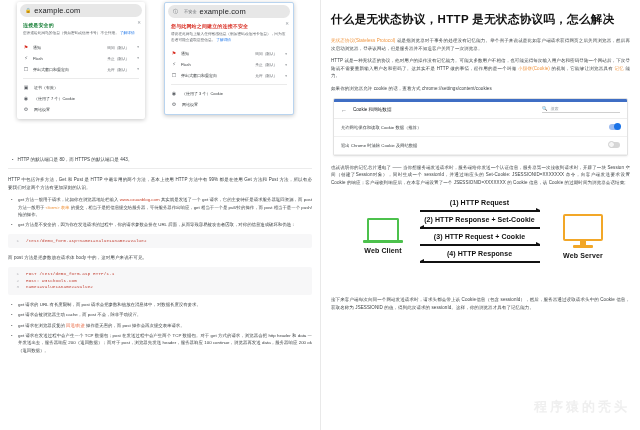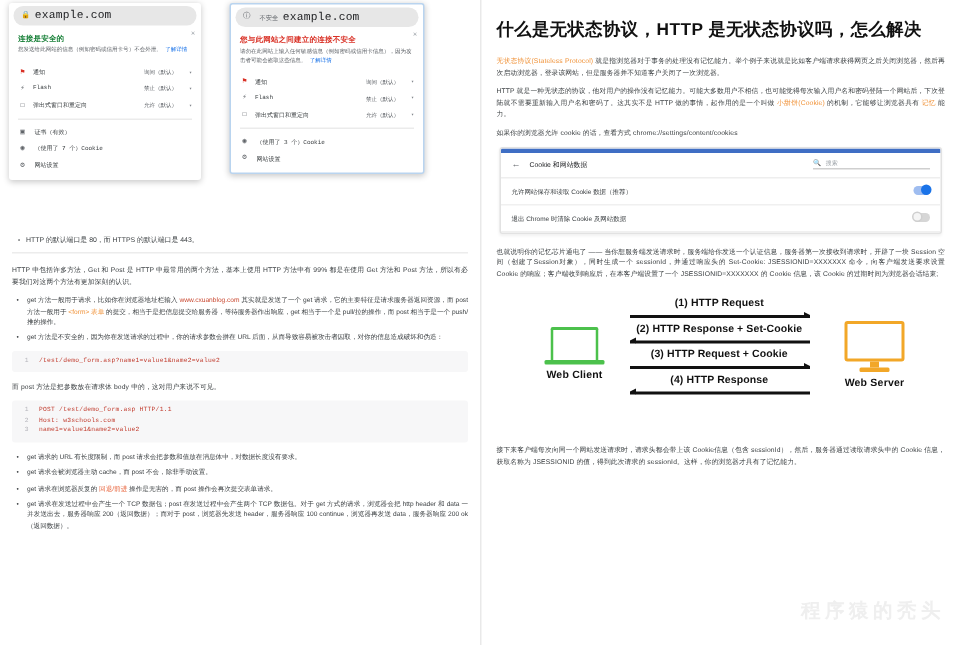--- a/index.html
+++ b/index.html
@@ -19,21 +19,21 @@
     font-size:4.4px;line-height:7.6px;color:#3c4043;
     margin:0 0 5px 0;text-align:justify;letter-spacing:.02em;
   }
   .p.cn{font-size:4.5px;}
   .hl-red{color:#e8643c;}
   .hl-orange{color:#f0933a;}
   .hl-link{color:#c9472f;}
 
   
   .popups{
-    position:relative;width:300px;height:146px;margin:2px 0 0 6px;font-family:Liberation Mono, monospace;
+    position:relative;width:300px;height:146px;margin:2px 0 0 17px;
   }
   .popup{
     position:absolute;top:0;
     background:#ffffff;
     box-shadow:0 1px 4px rgba(0,0,0,.22);
     border-radius:2px;
   }
   .popup-a{left:0;width:128px;}
   .popup-b{left:147px;width:128px;border:1px solid #b9d4ef;}
 

